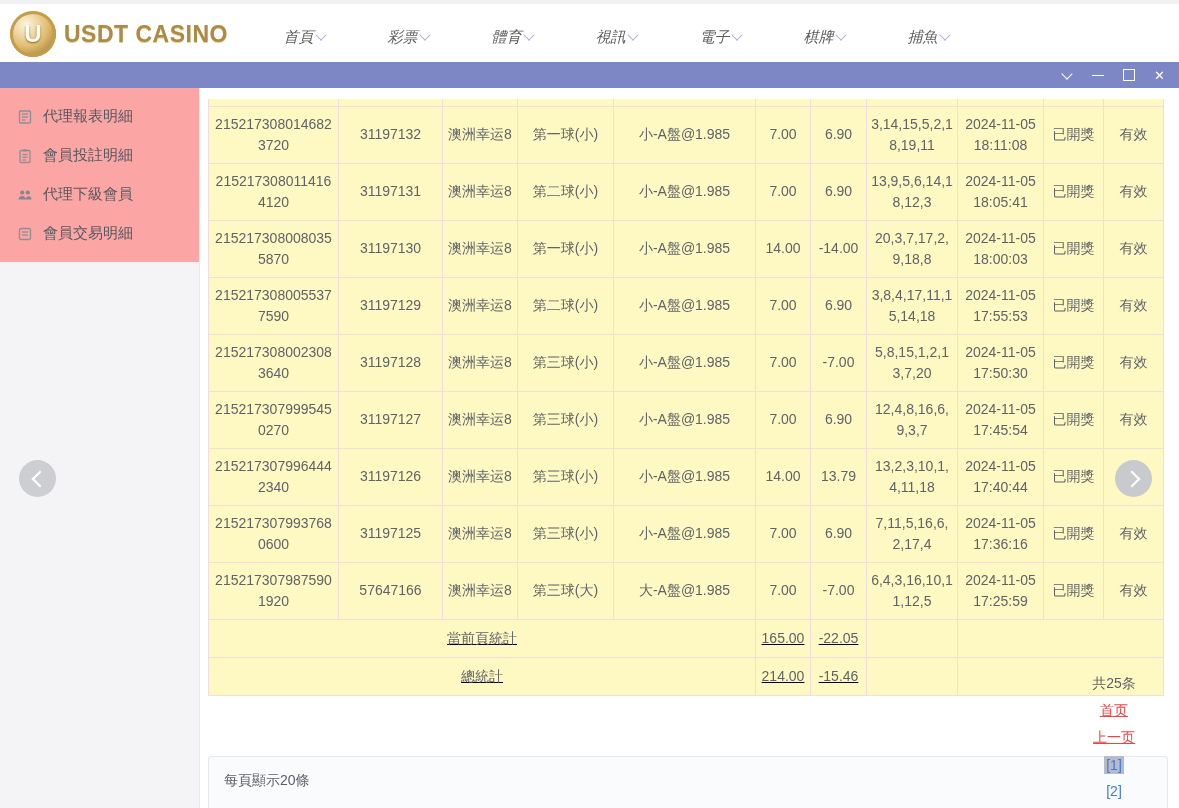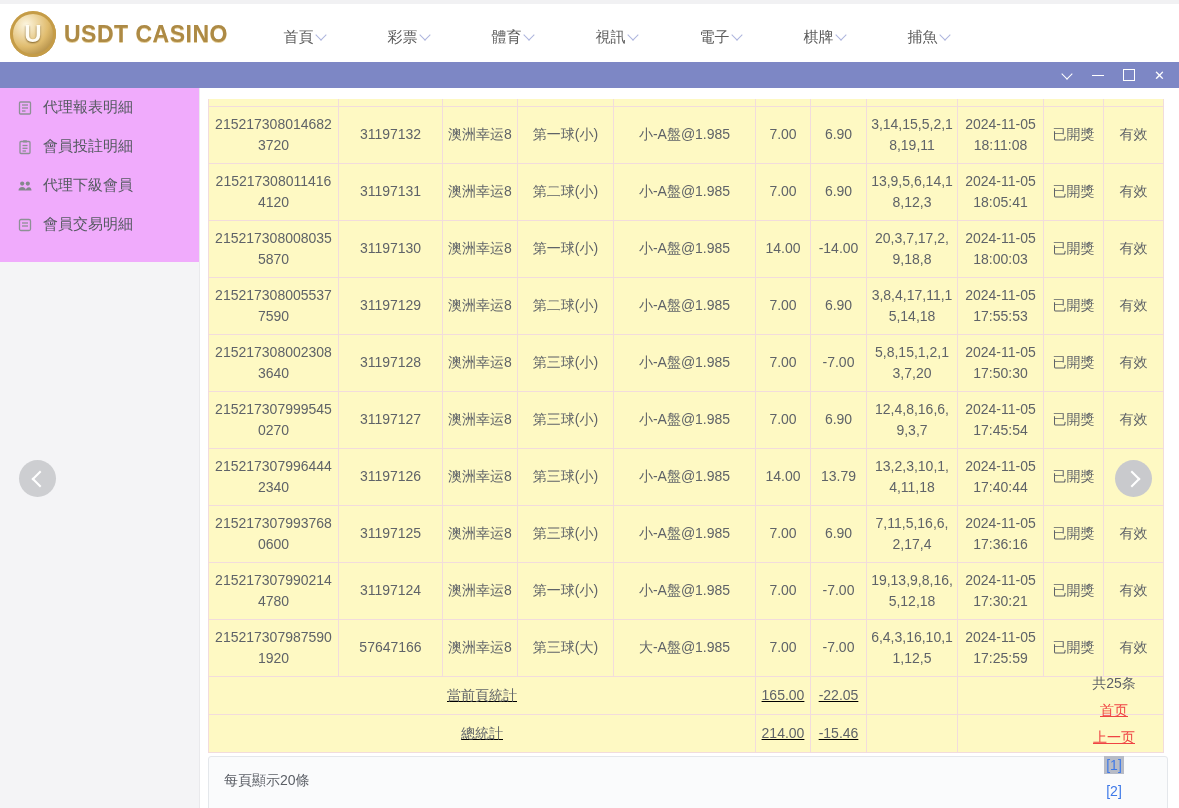--- a/index.html
+++ b/index.html
@@ -14,34 +14,34 @@
   .emblem{
     width:46px;height:46px;border-radius:50%;
     background:radial-gradient(circle at 35% 30%, #fdf6e0, #e0bc6e 50%, #8f6c2c 95%);
     box-shadow:inset 0 0 0 3px #c59c47;
     display:flex;align-items:center;justify-content:center;
   }
   .emblem-letter{font-size:24px;font-weight:bold;color:#fffdf4;text-shadow:0 1px 2px #7c5d22;}
   .brand{font-size:23px;font-weight:bold;color:#ad8a45;letter-spacing:.5px;text-shadow:0 1px 0 #e6cf9a;text-align:right;}
   .nav{position:absolute;left:252px;top:4px;height:58px;display:flex;align-items:center;}
   .nav-item{width:104px;display:flex;align-items:center;justify-content:center;gap:3px;
-    font-size:15px;color:#5c5c5c;cursor:pointer;}
+    font-size:15px;color:#5c5c5c;cursor:pointer;font-style:italic;}
   .chev{width:7px;height:7px;border-right:1.6px solid #adb5dd;border-bottom:1.6px solid #adb5dd;
     transform:rotate(45deg);display:inline-block;margin-top:-4px;}
   
   .titlebar{position:absolute;left:0;top:62px;width:100%;height:26px;background:#7d87c5;}
   .tb-controls{position:absolute;right:4px;top:0;height:26px;display:flex;}
   .tb-btn{width:31px;height:26px;display:flex;align-items:center;justify-content:center;color:#fff;cursor:pointer;}
   .tb-chev{width:7px;height:7px;border-right:1.4px solid #fff;border-bottom:1.4px solid #fff;transform:rotate(45deg);margin-top:-3px;}
   .tb-min{width:12px;height:0;border-top:1.5px solid #fff;}
   .tb-max{width:10px;height:10px;border:1.4px solid #fff;}
   .tb-x{font-size:13px;line-height:1;}
   
   .main-bg{position:absolute;left:200px;top:88px;right:0;bottom:0;background:#ffffff;}
-  .sidebar{position:absolute;left:0;top:88px;width:200px;height:174px;background:#f0abfc;border-right:1px solid #ebebee;box-sizing:border-box;padding-top:0;}
+  .sidebar{position:absolute;left:0;top:88px;width:200px;height:174px;background:#fca5a5;border-right:1px solid #ebebee;box-sizing:border-box;padding-top:9px;}
   .below-sidebar{position:absolute;left:0;top:262px;width:200px;bottom:0;background:#f4f4f6;border-right:1px solid #e9e9ec;box-sizing:border-box;}
   .side-item{height:39px;display:flex;align-items:center;gap:10px;padding-left:17px;
     font-size:15px;color:#555a61;cursor:pointer;}
   .side-item svg{flex:0 0 auto;}
   
   .table-wrap{position:absolute;left:208px;top:88px;}
   table{border-collapse:collapse;table-layout:fixed;width:956px;background:#fef9c3;margin-top:11px;}
   td{border:1px solid #f2dcdc;font-size:14px;color:#5f6368;text-align:center;
      vertical-align:middle;padding:3px 4px;line-height:1.45;box-sizing:border-box;overflow:hidden;}
   tr.sliver td{height:7px;padding:0;border-top:0;}
@@ -298,33 +298,20 @@
     <td>第三球(小)</td>
     <td>小-A盤@1.985</td>
     <td>7.00</td>
     <td>6.90</td>
     <td class="ba">7,11,5,16,6,2,17,4</td>
     <td>2024-11-05 17:36:16</td>
     <td>已開獎</td>
     <td>有效</td>
   </tr>
   <tr class="data-row">
-    <td class="ba">2152173079902144780</td>
-    <td>31197124</td>
-    <td>澳洲幸运8</td>
-    <td>第一球(小)</td>
-    <td>小-A盤@1.985</td>
-    <td>7.00</td>
-    <td>-7.00</td>
-    <td class="ba">19,13,9,8,16,5,12,18</td>
-    <td>2024-11-05 17:30:21</td>
-    <td>已開獎</td>
-    <td>有效</td>
-  </tr>
-  <tr class="data-row">
     <td class="ba">2152173079875901920</td>
     <td>57647166</td>
     <td>澳洲幸运8</td>
     <td>第三球(大)</td>
     <td>大-A盤@1.985</td>
     <td>7.00</td>
     <td>-7.00</td>
     <td class="ba">6,4,3,16,10,11,12,5</td>
     <td>2024-11-05 17:25:59</td>
     <td>已開獎</td>

